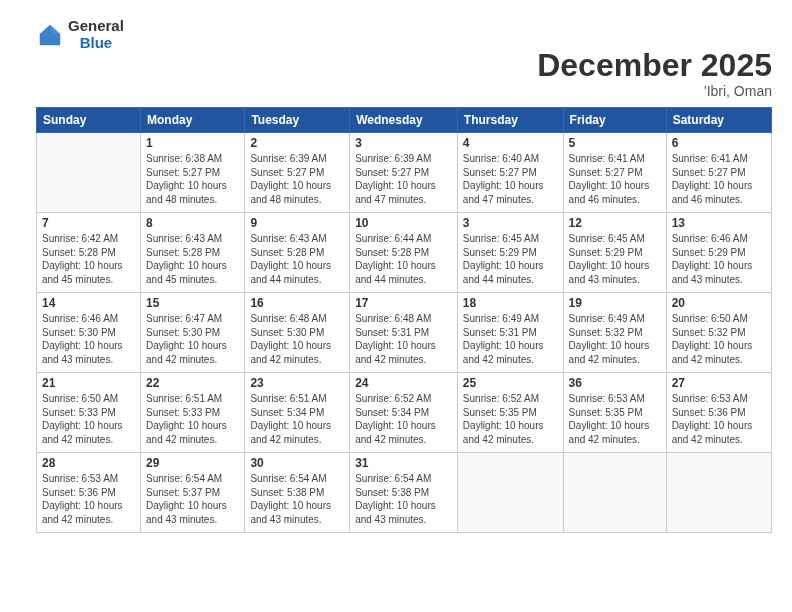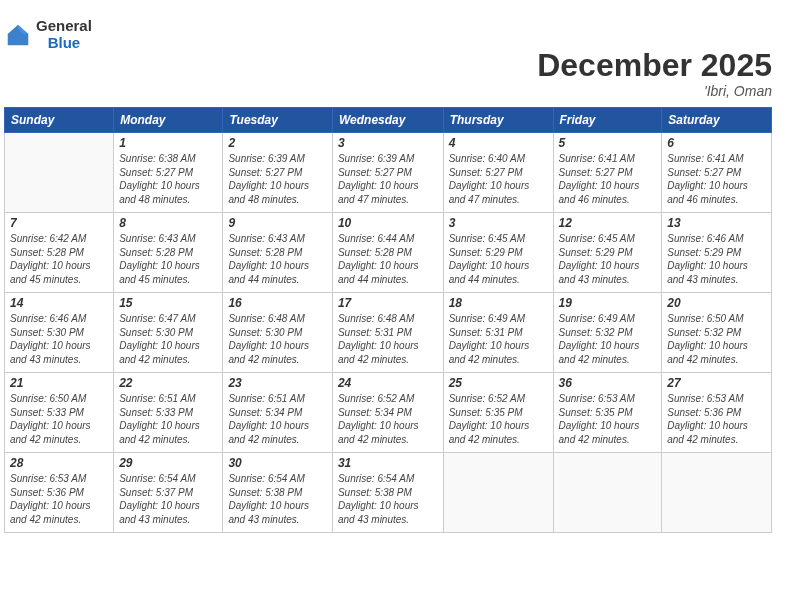--- a/index.html
+++ b/index.html
@@ -6,21 +6,21 @@
     body {
       font-family: Arial, sans-serif;
       background: #fff;
       width: 792px;
       height: 612px;
       overflow: hidden;
     }
     .page {
       width: 792px;
       height: 612px;
-      padding: 18px 20px 12px 4px;
+      padding: 18px 20px 12px 36px;
       background: #fff;
     }
     .header {
       display: flex;
       justify-content: space-between;
       align-items: flex-start;
       margin-bottom: 8px;
     }
     .logo {
       display: flex;
@@ -54,27 +54,25 @@
       font-size: 32px;
       font-weight: bold;
       color: #333;
       line-height: 1.1;
       margin-top: 30px;
     }
     .subtitle {
       font-size: 14px;
       color: #555;
       text-align: right;
-      font-style: italic;
     }
     .calendar {
       width: 100%;
       border-collapse: collapse;
       border: 1px solid #ccc;
-      font-style: italic;
     }
     .calendar th {
       background-color: #2255a0;
       color: #fff;
       font-size: 12px;
       font-weight: bold;
       padding: 5px 6px;
       text-align: left;
       border: 1px solid #3366bb;
     }

